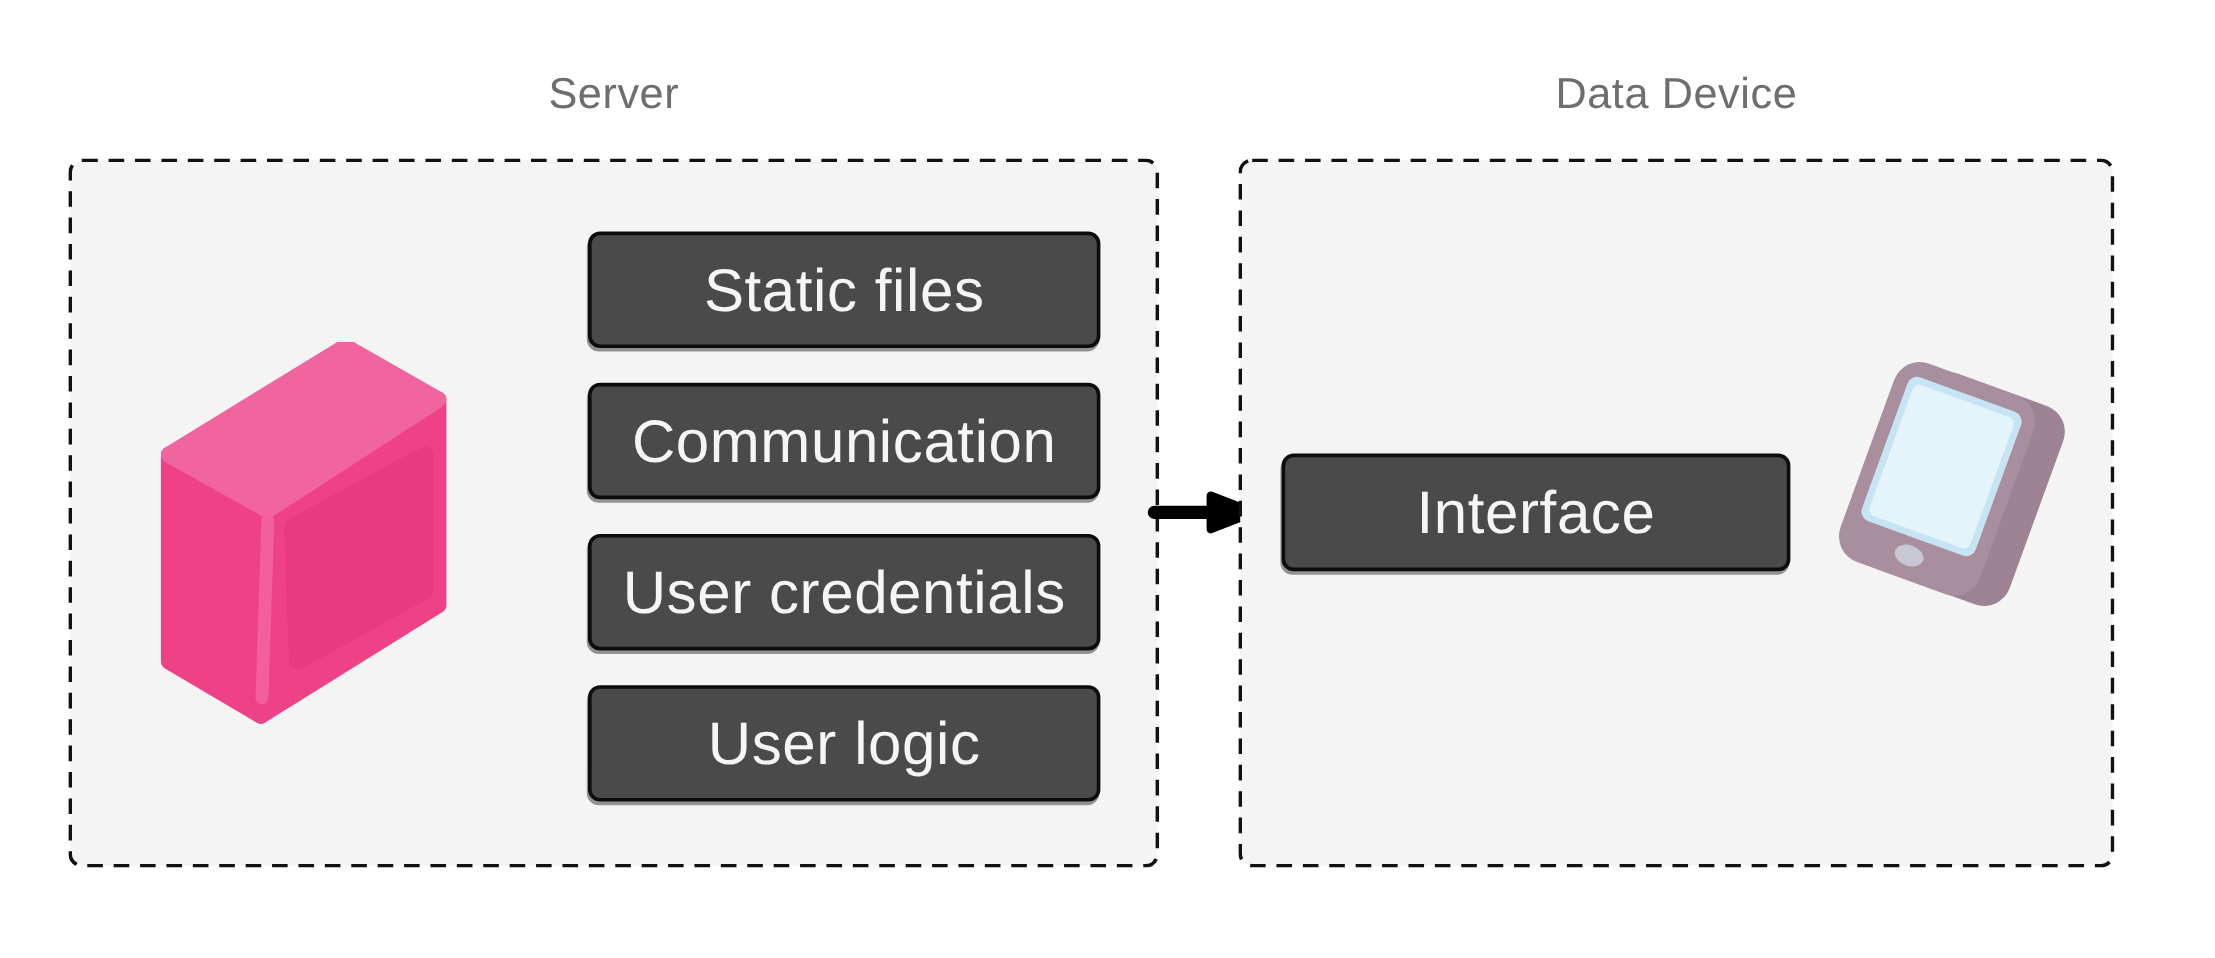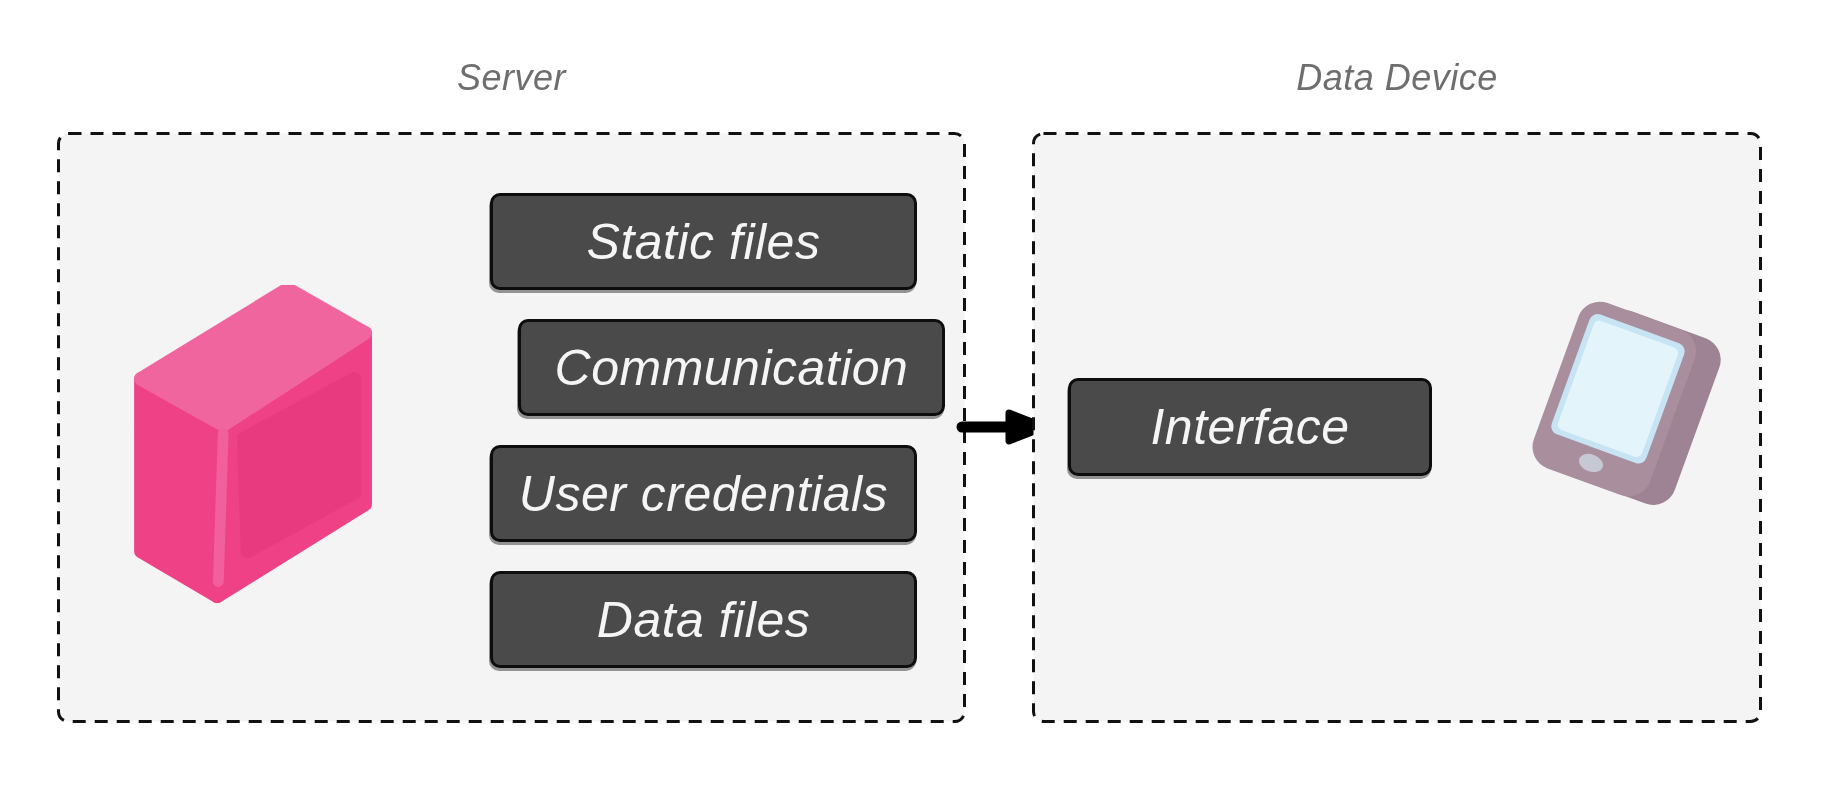--- a/index.html
+++ b/index.html
@@ -3,21 +3,20 @@
 <meta charset="utf-8">
 <style>
   html, body { margin: 0; padding: 0; background: #ffffff; }
   .stage {
     position: relative;
     width: 1846px;
     height: 798px;
     background: #ffffff;
     font-family: "Liberation Sans", "DejaVu Sans", sans-serif;
     overflow: hidden;
-    font-style: italic;
   }
   .title {
     position: absolute;
     top: 56px;
     height: 44px;
     line-height: 44px;
     text-align: center;
     font-size: 36px;
     font-weight: 300;
     letter-spacing: 0.5px;
@@ -46,24 +45,24 @@
   }
   .node span {
     color: var(--node-text);
     font-size: 50px;
     font-weight: 300;
     letter-spacing: 0.5px;
     white-space: nowrap;
   }
   .server-panel .node { left: 433px; }
   .node-1 { top: 61px; }
-  .node-2 { top: 187px; margin-left: 28px; }
+  .node-2 { top: 187px; }
   .node-3 { top: 313px; text-align: right; }
   .node-4 { top: 439px; }
-  .interface-node { left: 36px; top: 246px; width: 364px; height: 98px; }
+  .interface-node { left: 36px; top: 246px; width: 424px; height: 98px; }
 
   .cube-icon   { position: absolute; left: 76px;  top: 153px; }
   .tablet-icon { position: absolute; left: 490px; top: 162px; }
   .flow-arrow  { position: absolute; left: 955px; top: 409px; }
 </style>
 </head>
 <body>
 
 <div class="stage">
 
@@ -86,21 +85,21 @@
     <div class="node node-1">
       <span>Static files</span>
     </div>
     <div class="node node-2">
       <span>Communication</span>
     </div>
     <div class="node node-3">
       <span>User credentials</span>
     </div>
     <div class="node node-4">
-      <span>Data files</span>
+      <span>User logic</span>
     </div>
   </div>
 
   <svg class="flow-arrow" width="96" height="36" viewBox="0 0 96 36">
     <line x1="7" y1="18" x2="58" y2="18" style="stroke:var(--arrow)" stroke-width="11" stroke-linecap="round"></line>
     <polygon points="54,4 90,18 54,32" style="fill:var(--arrow);stroke:var(--arrow)" stroke-width="7" stroke-linejoin="round"></polygon>
   </svg>
 
   <div class="panel device-panel">
     <svg class="panel-border" width="730" height="591" viewBox="0 0 730 591">

